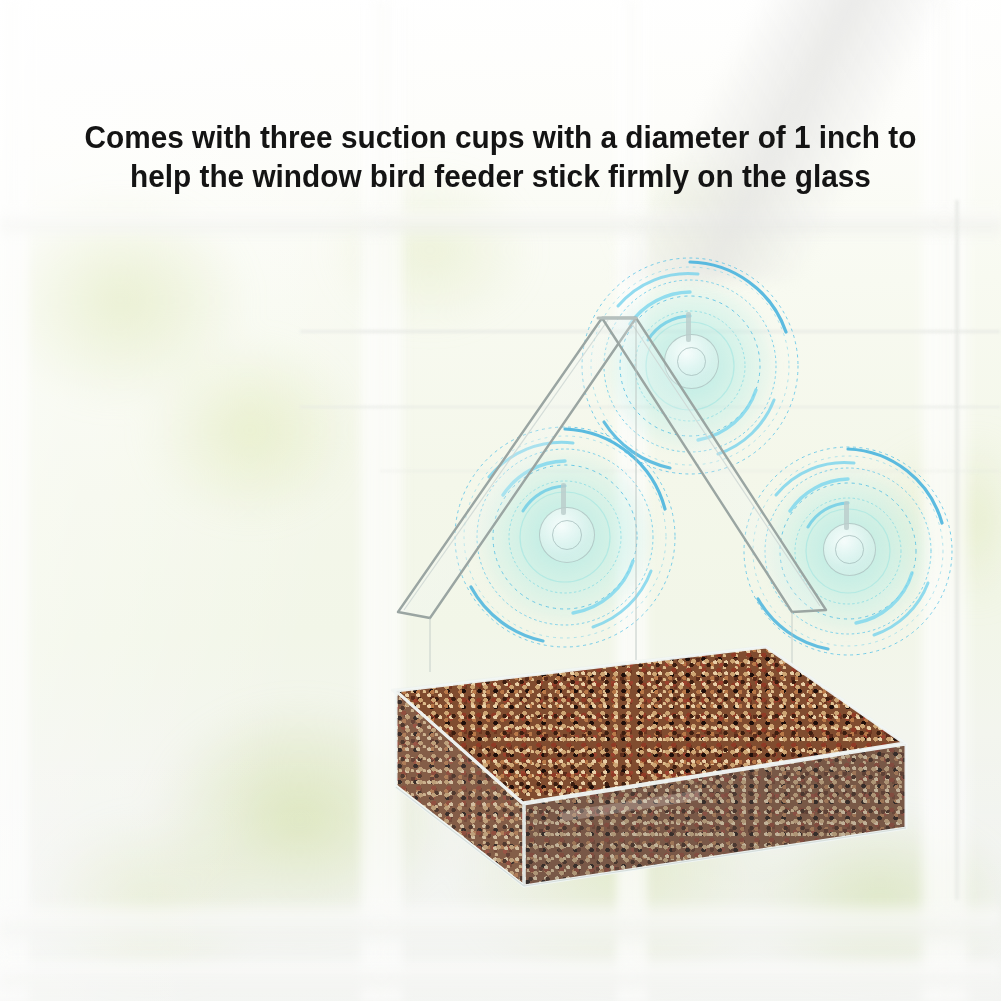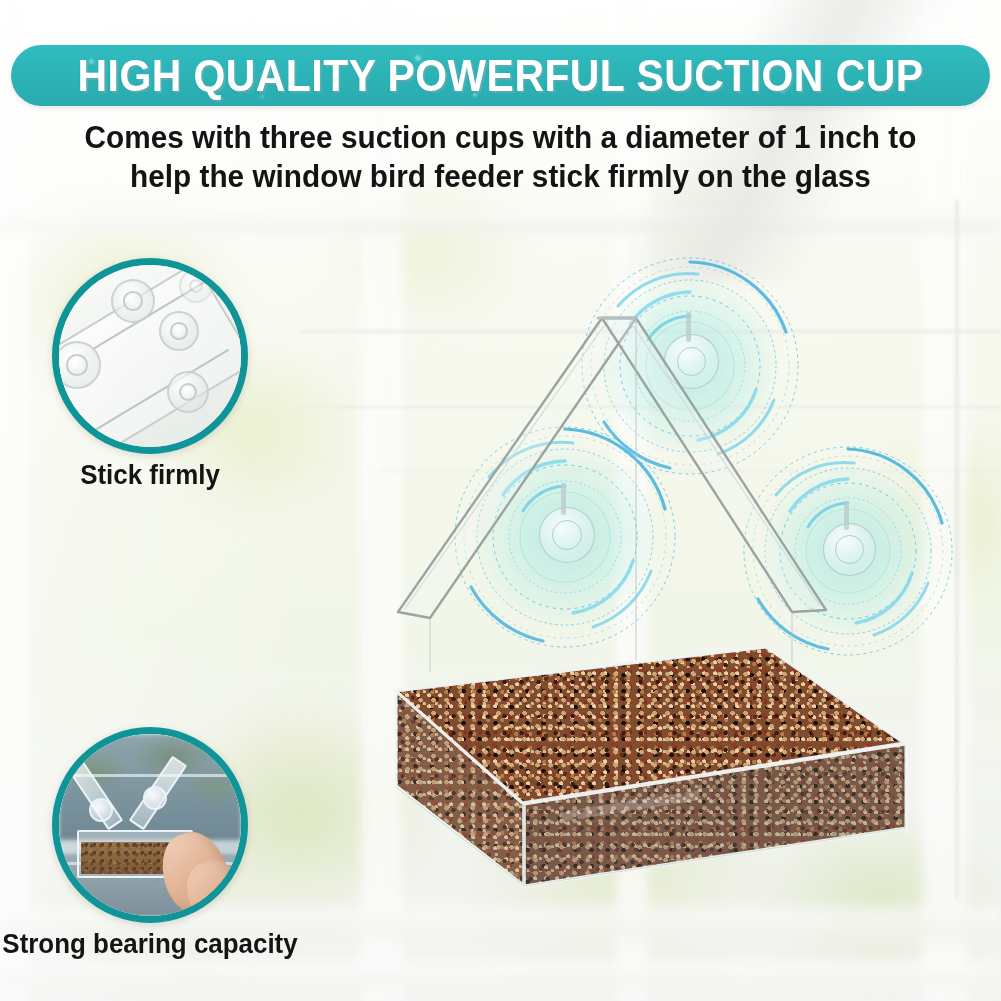--- a/index.html
+++ b/index.html
@@ -515,67 +515,22 @@
       <g stroke="#cfd9d6" stroke-width="1.2" fill="none" opacity=".8">
         <line x1="524" y1="804" x2="524" y2="886"></line>
         <line x1="396" y1="787" x2="524" y2="886"></line>
         <line x1="524" y1="886" x2="906" y2="828"></line>
       </g>
 
       <polygon points="560,812 700,790 700,800 560,822" fill="#ffffff" opacity=".22"></polygon>
     </svg>
   </div>
 
-  <div class="banner">
-    <span class="sparkle" style="left:78px;  top:14px; width:5px; height:5px;"></span>
-    <span class="sparkle" style="left:146px; top:42px; width:4px; height:4px;"></span>
-    <span class="sparkle" style="left:404px; top:10px; width:6px; height:6px;"></span>
-    <span class="sparkle" style="left:462px; top:48px; width:4px; height:4px;"></span>
-    <span class="sparkle" style="left:700px; top:18px; width:5px; height:5px;"></span>
-    <span class="sparkle" style="left:770px; top:44px; width:4px; height:4px;"></span>
-    <span class="sparkle" style="left:250px; top:50px; width:3px; height:3px;"></span>
-    <span class="sparkle" style="left:900px; top:16px; width:4px; height:4px;"></span>
-    <div class="banner-title">HIGH QUALITY POWERFUL SUCTION CUP</div>
-  </div>
 
   <div class="subtitle">
     <span class="ln">Comes with three suction cups with a diameter of 1 inch to</span>
     <span class="ln">help the window bird feeder stick firmly on the glass</span>
   </div>
 
-  <div class="feature" id="feature-1">
-    <div class="feature-circle">
-      <div class="thumb1">
-        <div class="panel"></div>
-        <div class="edge" style="left:24px; top:44px; width:150px; transform:rotate(-31deg);"></div>
-        <div class="edge" style="left:10px; top:128px; width:172px; transform:rotate(-31deg);"></div>
-        <div class="cup" style="left:52px; top:14px; width:44px; height:44px;"></div>
-        <div class="cup" style="left:100px; top:46px; width:40px; height:40px;"></div>
-        <div class="cup" style="left:-6px;  top:76px; width:48px; height:48px;"></div>
-        <div class="cup" style="left:108px; top:106px; width:42px; height:42px;"></div>
-        <div class="cup" style="left:120px; top:4px;  width:34px; height:34px; opacity:.55;"></div>
-      </div>
-    </div>
-    <div class="feature-caption">Stick firmly</div>
-  </div>
-
-
-  <div class="feature" id="feature-3">
-    <div class="feature-circle">
-      <div class="thumb3">
-        <div class="outside"></div>
-        <div class="sill"></div>
-        <div class="glassline" style="top:40px;"></div>
-        <div class="glassline" style="top:128px;"></div>
-        <div class="mini-roof-l" style="left:26px; top:20px; width:18px; height:78px; transform:rotate(-34deg); border-radius:2px;"></div>
-        <div class="mini-roof-r" style="left:90px; top:20px; width:18px; height:78px; transform:rotate(34deg);  border-radius:2px;"></div>
-        <div class="mini-cup" style="left:30px; top:64px;"></div>
-        <div class="mini-cup" style="left:84px; top:52px;"></div>
-        <div class="mini-tray" style="left:18px; top:96px; width:116px; height:48px; border-radius:2px;"></div>
-        <div class="mini-seed" style="left:22px; top:108px; width:108px; height:32px; border-radius:1px;"></div>
-        <div class="hand" style="left:104px; top:98px; width:64px; height:80px; transform:rotate(-18deg);"></div>
-        <div class="hand" style="left:128px; top:126px; width:56px; height:62px; transform:rotate(-24deg); opacity:.96;"></div>
-      </div>
-    </div>
-    <div class="feature-caption">Strong bearing capacity</div>
-  </div>
+
+
 
 </div>
 
 </body></html>

